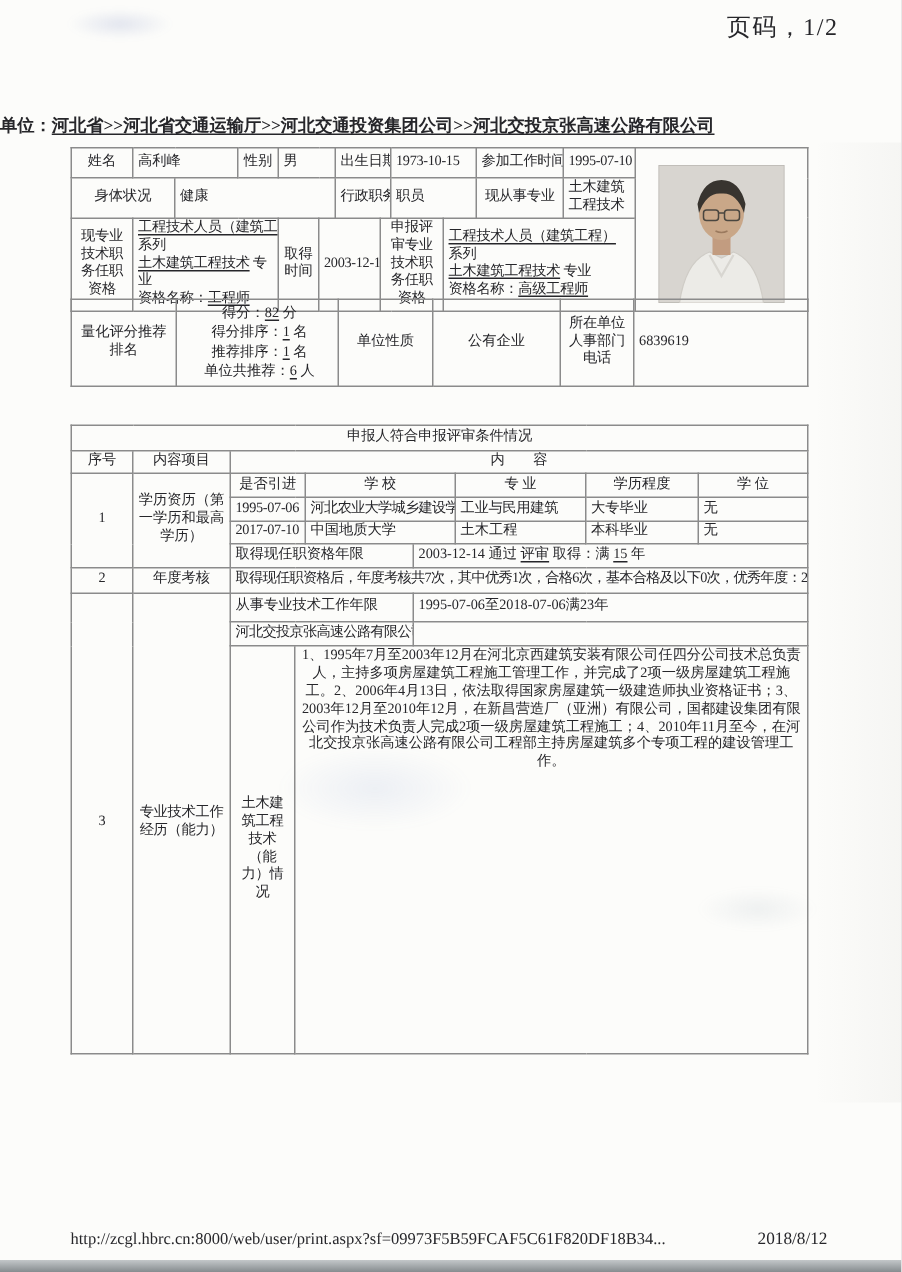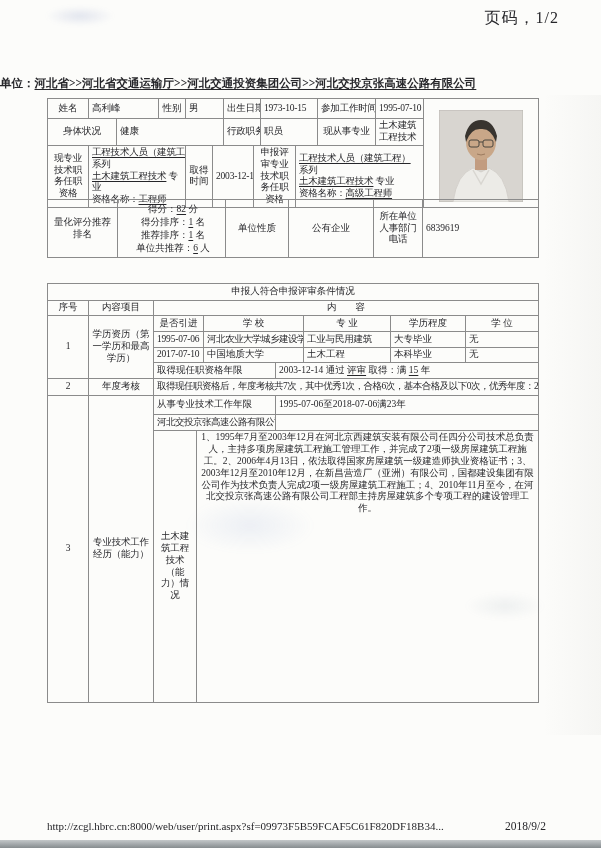--- a/index.html
+++ b/index.html
@@ -219,15 +219,15 @@
       <td colspan="4" class="lft"></td>
     </tr>
     <tr style="height:272px">
       <td class="sm">土木建筑工程技术（能力）情况</td>
       <td colspan="6" class="top longtext">1、1995年7月至2003年12月在河北京西建筑安装有限公司任四分公司技术总负责人，主持多项房屋建筑工程施工管理工作，并完成了2项一级房屋建筑工程施工。2、2006年4月13日，依法取得国家房屋建筑一级建造师执业资格证书；3、2003年12月至2010年12月，在新昌营造厂（亚洲）有限公司，国都建设集团有限公司作为技术负责人完成2项一级房屋建筑工程施工；4、2010年11月至今，在河北交投京张高速公路有限公司工程部主持房屋建筑多个专项工程的建设管理工作。</td>
     </tr>
   </tbody>
     </table>
 
   <div class="footer-url">http://zcgl.hbrc.cn:8000/web/user/print.aspx?sf=09973F5B59FCAF5C61F820DF18B34...</div>
-  <div class="footer-date">2018/9/2</div>
+  <div class="footer-date">2018/8/12</div>
   <div class="bottom-band"></div>
 </div>
 
 </body></html>

